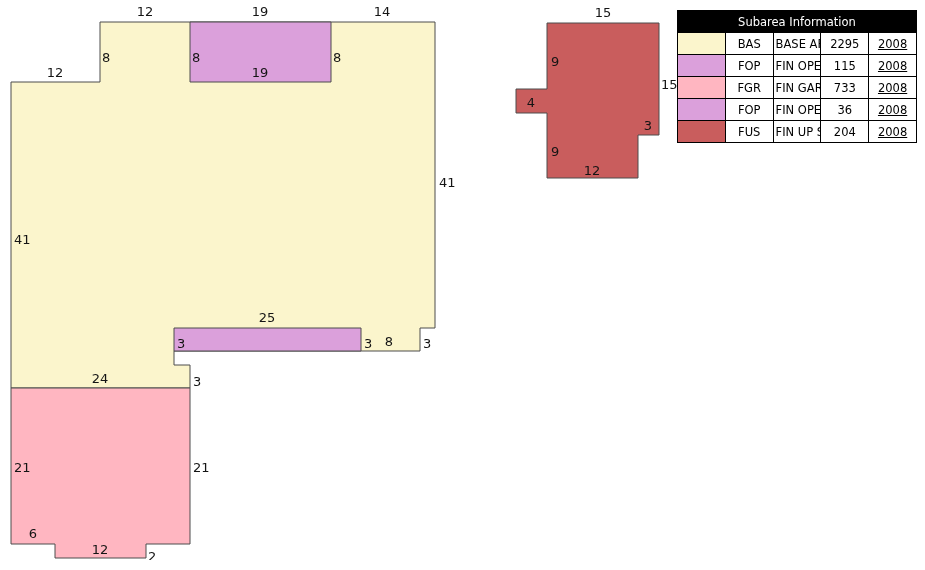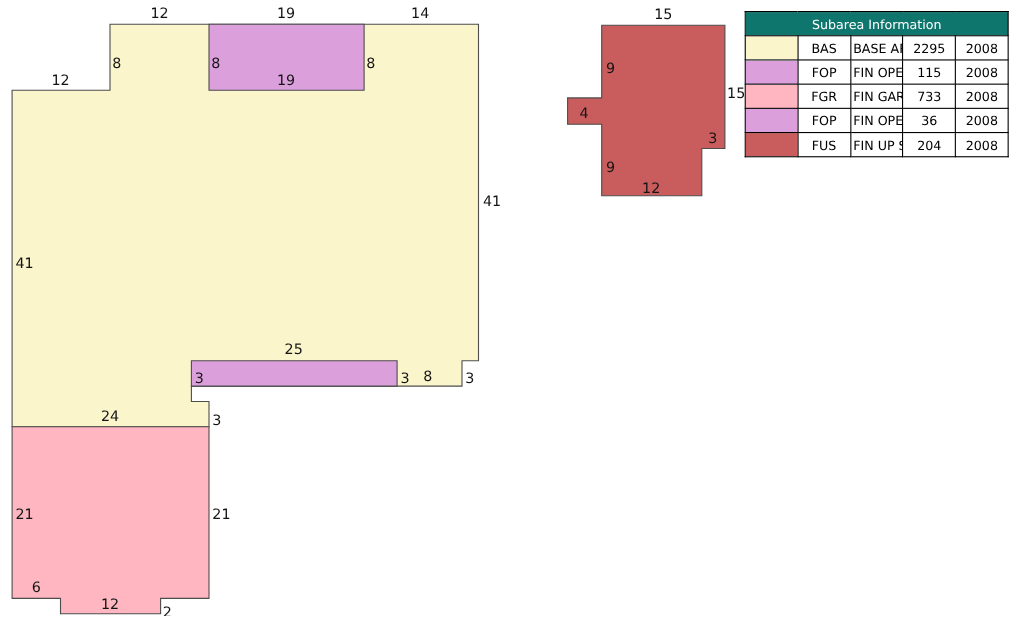--- a/index.html
+++ b/index.html
@@ -29,21 +29,21 @@
     overflow:hidden;
   }
   .subarea-table th {
     font-weight:normal;
     font-size:11.5px;
   }
   .col-swatch { width:10px; }
   .col-code   { width:27px;margin-top:10px; }
   .col-desc   { width:128px; }
   .col-area   { width:42px; }
-  .col-year   { width:29px; }
+  .col-year   { width:29px;text-decoration:underline; }
 </style>
 </head>
 <body>
 
 <div class="stage">
 
   <svg id="sketch-svg" width="925" height="570" viewBox="0 0 925 570">
       <polygon points="100,22 435,22 435,328 420,328 420,351 174,351 174,365 190,365 190,388 11,388 11,82 100,82" fill="#FBF5CC" stroke="#4d4d4d" stroke-width="1"></polygon>
       <polygon points="190,22 331,22 331,82 190,82" fill="#DBA0DB" stroke="#4d4d4d" stroke-width="1"></polygon>
       <polygon points="174,328 361,328 361,351 174,351" fill="#DBA0DB" stroke="#4d4d4d" stroke-width="1"></polygon>
@@ -76,21 +76,21 @@
       <text x="531" y="107" text-anchor="middle" fill="#141414" font-size="13">4</text>
       <text x="661" y="89" text-anchor="start" fill="#141414" font-size="13">15</text>
       <text x="648" y="130" text-anchor="middle" fill="#141414" font-size="13">3</text>
       <text x="551" y="156" text-anchor="start" fill="#141414" font-size="13">9</text>
       <text x="592" y="175" text-anchor="middle" fill="#141414" font-size="13">12</text>
     </svg>
 
   <table class="subarea-table">
     <thead>
       <tr>
-        <th id="table-title" colspan="5" style="background: #0f766e; color: rgb(255, 255, 255);">Subarea Information</th>
+        <th id="table-title" colspan="5" style="background: #000000; color: rgb(255, 255, 255);">Subarea Information</th>
       </tr>
     </thead>
     <tbody id="table-body">
         <tr>
           <td class="col-swatch" style="background: rgb(251, 245, 204);"></td>
           <td class="col-code">BAS</td>
           <td class="col-desc">BASE AREA</td>
           <td class="col-area">2295</td>
           <td class="col-year">2008</td>
         </tr>

